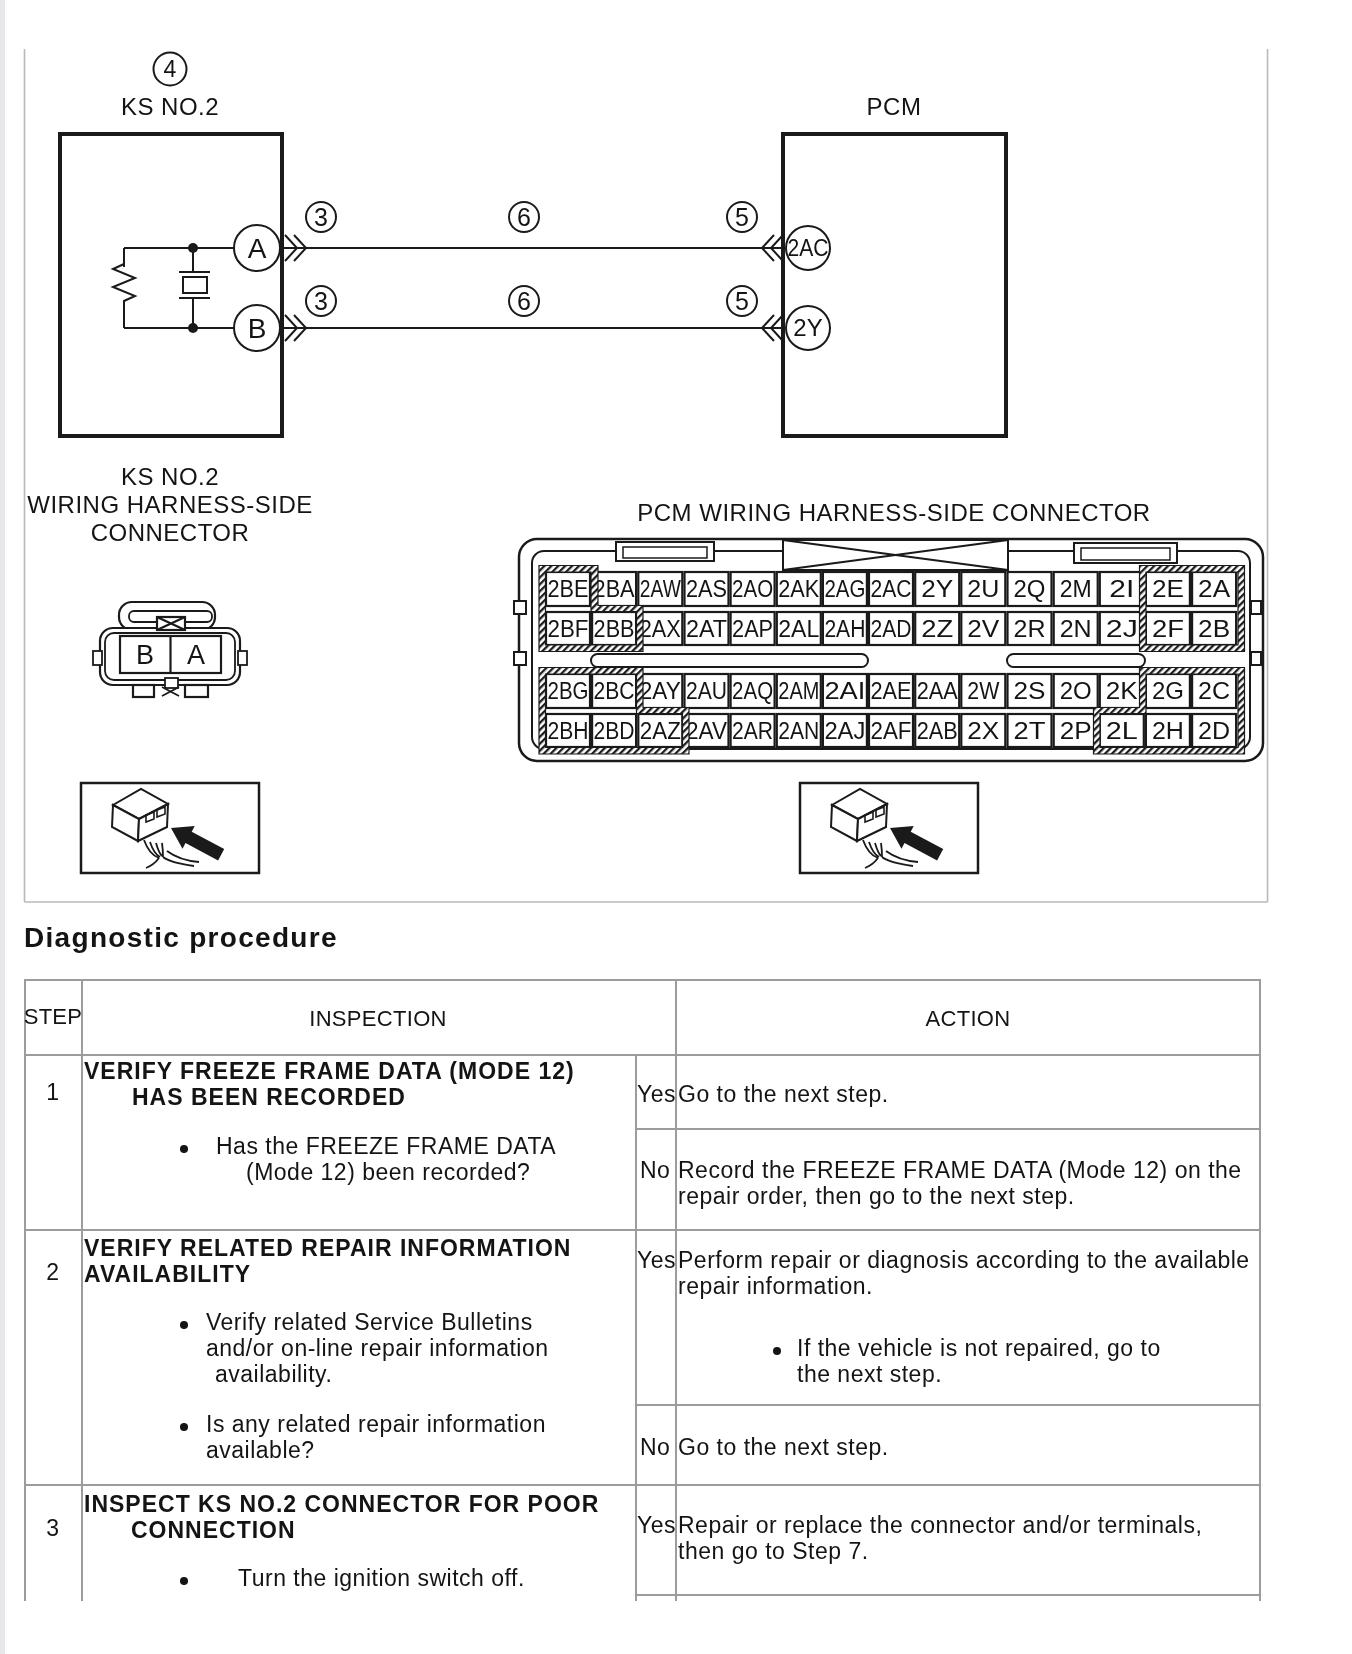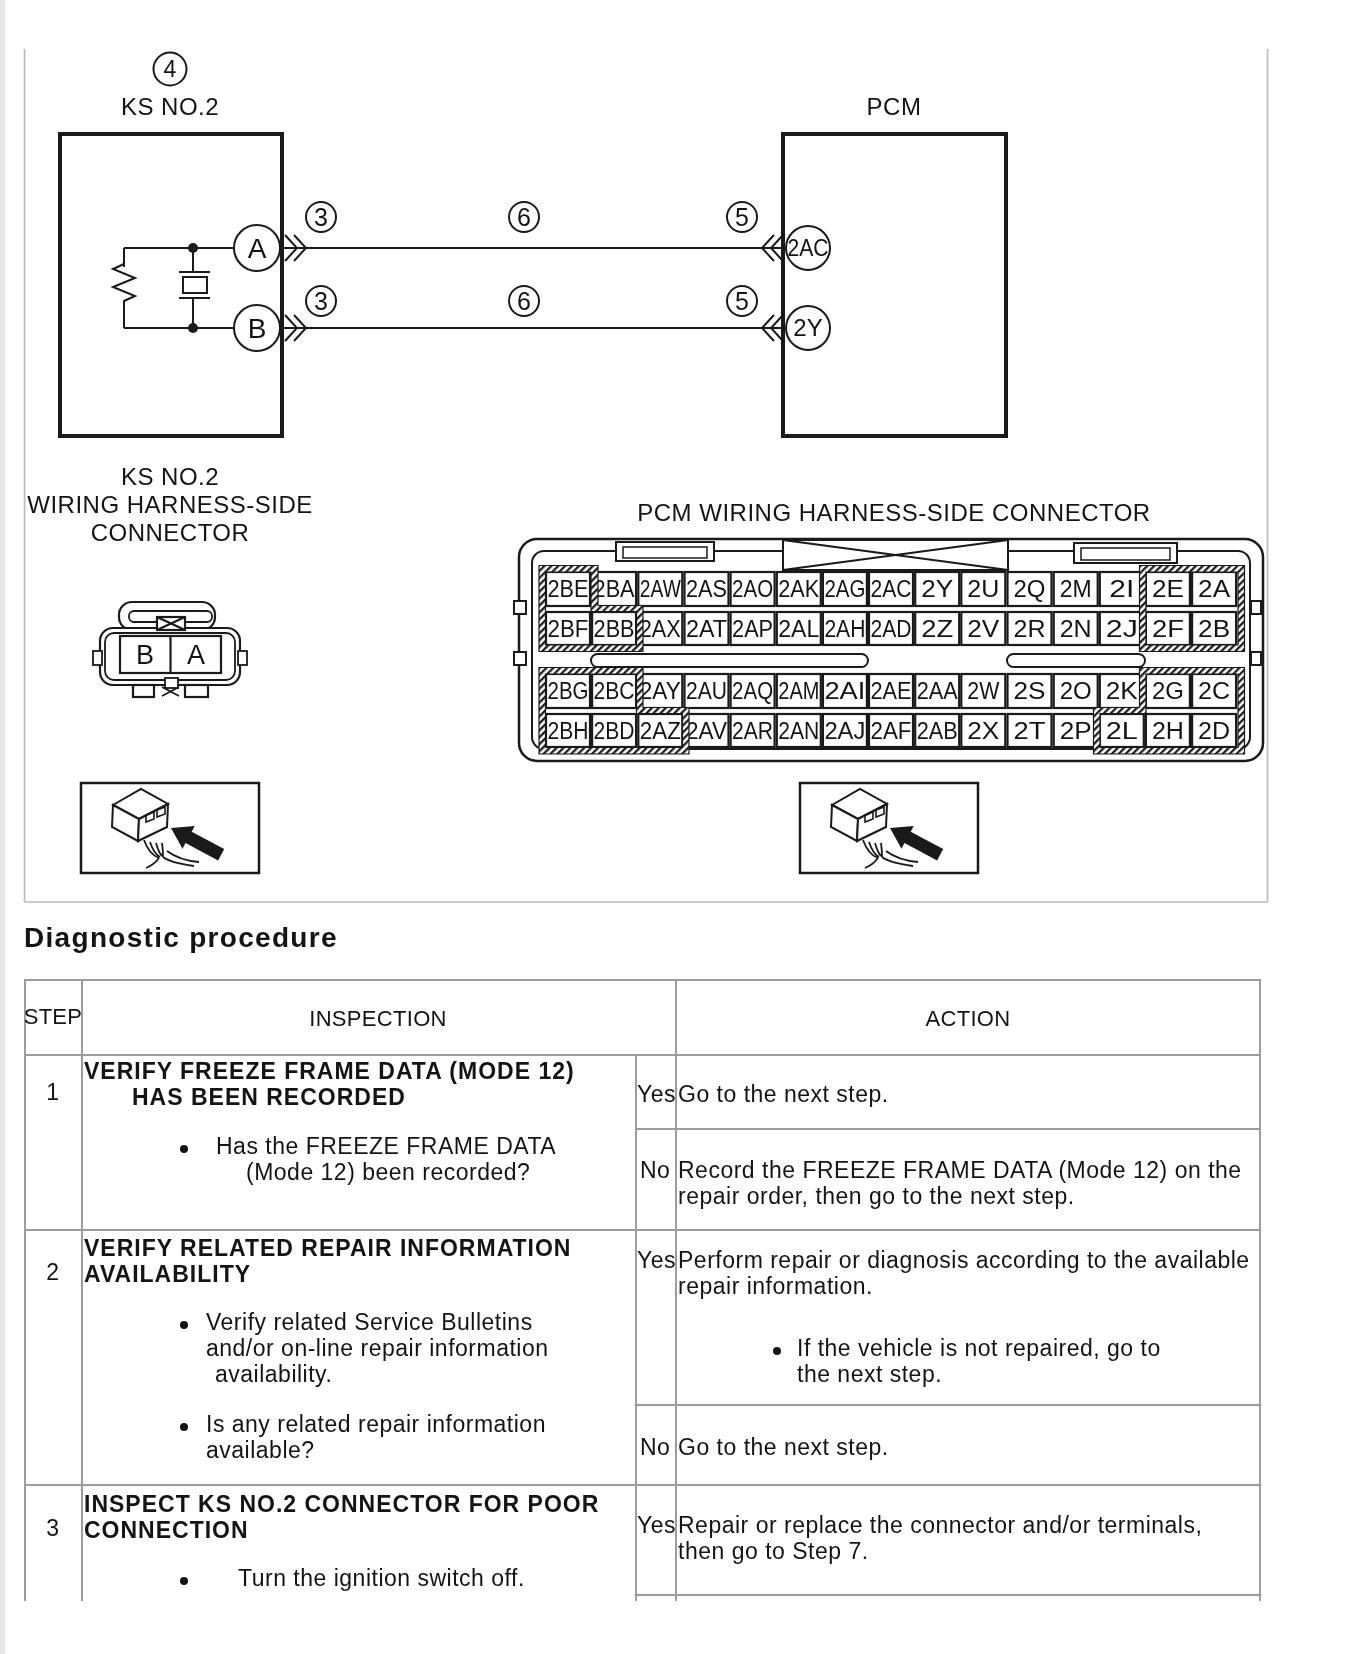--- a/index.html
+++ b/index.html
@@ -351,20 +351,20 @@
 <div class="t" style="top:1437px;left:206px;">available?</div>
 <div class="t" style="top:1247px;left:637px;">Yes</div>
 <div class="t" style="top:1247px;left:678px;">Perform repair or diagnosis according to the available</div>
 <div class="t" style="top:1273px;left:678px;">repair information.</div>
 <div class="dot" style="left:773px;top:1347px"></div>
 <div class="t" style="top:1335px;left:797px;">If the vehicle is not repaired, go to</div>
 <div class="t" style="top:1361px;left:797px;text-align:center;">the next step.</div>
 <div class="t" style="top:1434px;left:640px;">No</div>
 <div class="t" style="top:1434px;left:678px;">Go to the next step.</div>
 <div class="t b" style="top:1491px;left:84px;">INSPECT KS NO.2 CONNECTOR FOR POOR</div>
-<div class="t b" style="top:1517px;left:84px;">CONNECTION</div>
+<div class="t b" style="top:1517px;left:84px;padding-left:47px;">CONNECTION</div>
 <div class="t" style="top:1515px;left:-247px;width:600px;text-align:center;">3</div>
 <div class="dot" style="left:180px;top:1577px"></div>
 <div class="t" style="top:1565px;left:206px;margin-left:32px;">Turn the ignition switch off.</div>
 <div class="t" style="top:1512px;left:637px;">Yes</div>
 <div class="t" style="top:1512px;left:678px;">Repair or replace the connector and/or terminals,</div>
 <div class="t" style="top:1538px;left:678px;">then go to Step 7.</div>
 </div>
 
 </body></html>

